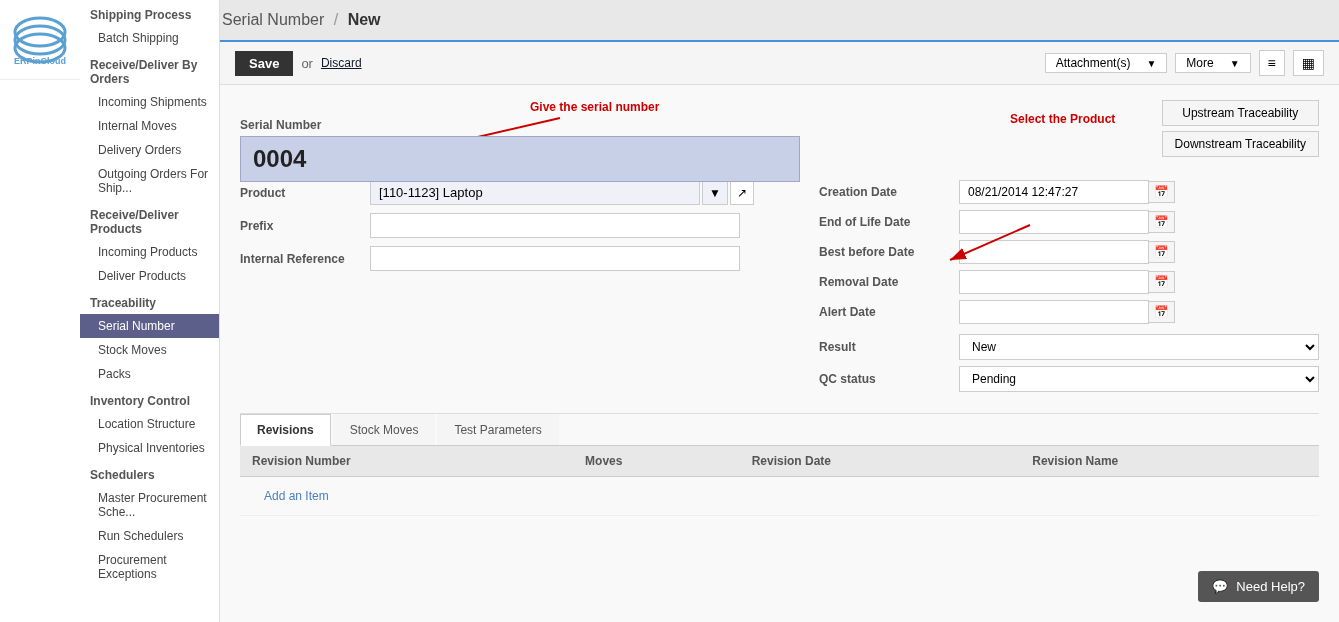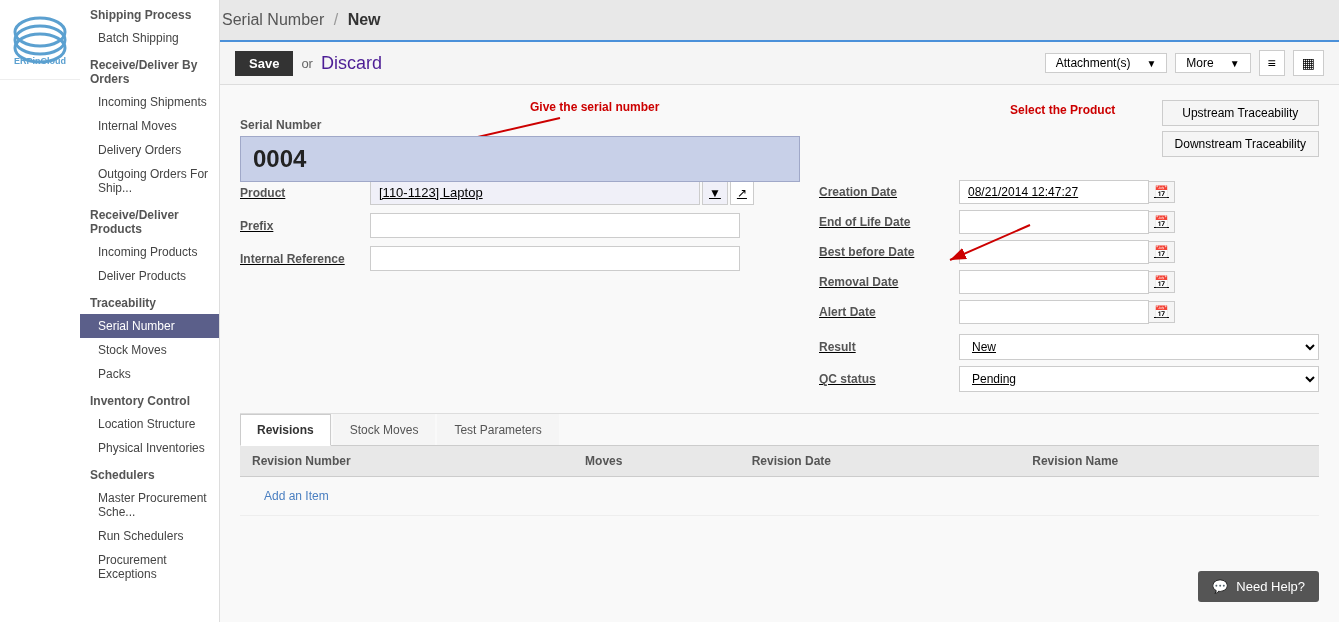--- a/index.html
+++ b/index.html
@@ -84,23 +84,24 @@
       color: #fff;
       border: none;
       padding: 5px 14px;
       cursor: pointer;
       font-size: 13px;
       font-weight: bold;
     }
     .btn-discard {
       background: none;
       border: none;
-      color: #4c1d95;
-      cursor: pointer;
-      font-size: 18px;
+      color: #0f172a;
+      cursor: pointer;
+      font-size: 12px;
+      text-decoration: underline;
     }
     .or-text { color: #666; font-size: 13px; }
     .toolbar-spacer { flex: 1; }
     .btn-dropdown {
       background: #fff;
       border: 1px solid #ccc;
       padding: 2px 10px;
       cursor: pointer;
       font-size: 12px;
       display: flex;
@@ -206,21 +207,20 @@
       padding: 4px 6px;
       cursor: pointer;
       font-size: 12px;
     }
 
     
     .two-column-form {
       display: flex;
       gap: 30px;
       margin-bottom: 15px;
-      text-decoration: underline;
     }
     .left-col { width: 560px; }
     .right-col { flex: 1; }
 
     .right-form-row {
       display: flex;
       align-items: center;
       margin-bottom: 6px;
     }
     .right-label {
@@ -418,21 +418,21 @@
           </marker>
         </defs>
         <line x1="320" y1="18" x2="160" y2="55" stroke="#cc0000" stroke-width="2" marker-end="url(#arrowhead1)"></line>
       </svg>
 
       <div style="position:absolute; top:18px; left:0;">
         <div class="serial-number-label">Serial Number</div>
         <input class="serial-number-input" type="text" value="0004" style="">
       </div>
 
-      <div style="position:absolute; top:3px; left:770px; color:#cc0000; font-weight:bold; font-size:12px;">
+      <div style="position:absolute; top:12px; left:770px; color:#cc0000; font-weight:bold; font-size:12px;">
         Select the Product
       </div>
     </div>
 
     <svg style="position:absolute; top:135px; left:560px; width:280px; height:60px; pointer-events:none; z-index:10;">
       <defs>
         <marker id="arrowhead2" markerWidth="8" markerHeight="6" refX="8" refY="3" orient="auto">
           <polygon points="0 0, 8 3, 0 6" fill="#cc0000"></polygon>
         </marker>
       </defs>

